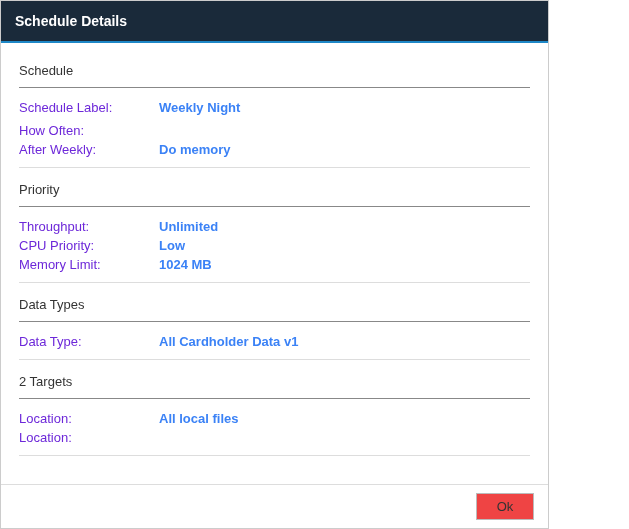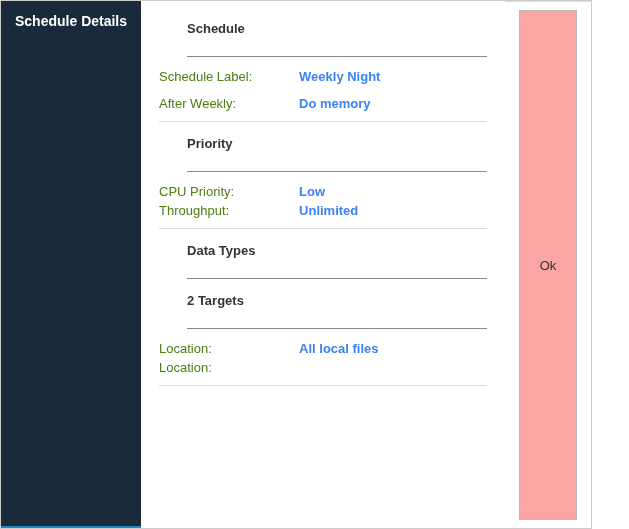--- a/index.html
+++ b/index.html
@@ -6,74 +6,73 @@
   html, body {
     margin: 0; padding: 0;
     width: 629px; height: 529px;
     font-family: Arial, Helvetica, sans-serif;
     font-size: 13px;
     color: #555;
     background: #fff;
     overflow: hidden;
   }
   .dialog {
-    width: 592px; height: 529px;
+    width: 549px; height: 529px;
     border: 1px solid #ccc;
     display: flex;
-    flex-direction: row;
+    flex-direction: column;
   }
   .titlebar {
     background: #1a2a3a;
     color: #fff;
     font-weight: bold;
     font-size: 14px;
     padding: 12px 14px;
     border-bottom: 2px solid #1e88c7;
   }
   .content-wrap {
     flex: 1;
     overflow-y: scroll;
     padding: 6px 18px 10px 18px;
   }
   .section-title {
-    font-weight: bold;
+    font-weight: normal;
     color: #333;
     margin-top: 14px;
     margin-bottom: 2px;
-    padding-bottom: 20px;
+    padding-bottom: 9px;
     border-bottom: 1px solid #888;
-    margin-left: 28px;
   }
   .kv {
     display: flex;
     padding: 2px 0;
   }
   .kv .k {
     width: 140px;
-    color: #4d7c0f;
+    color: #6d28d9;
   }
   .kv .v {
     flex: 1;
     color: #3b82f6;
     font-weight: bold;
   }
   .block {
     padding: 8px 0 8px 0;
     border-bottom: 1px solid #ddd;
   }
   .footer {
     border-top: 1px solid #ddd;
     padding: 8px 14px;
     display: flex;
     justify-content: flex-end;
   }
   .btn {
     min-width: 58px;
     padding: 5px 16px;
-    background: #fca5a5;
+    background: #ef4444;
     border: 1px solid #bbb;
     color: #333;
     font-size: 13px;
     cursor: pointer;
   }
 
   
   .content-wrap::-webkit-scrollbar { width: 14px; }
   .content-wrap::-webkit-scrollbar-track { background: #f0f0f0; }
   .content-wrap::-webkit-scrollbar-thumb { background: #c4c4c4; }
@@ -94,40 +93,51 @@
 
     <div class="section-title">Schedule</div>
     <div class="block">
       <div class="kv">
         <div class="k">Schedule Label:</div>
         <div class="v">Weekly Night</div>
       </div>
       <div class="kv">
       </div>
       <div class="kv">
+        <div class="k">How Often:</div>
       </div>
       <div class="kv">
         <div class="k">After Weekly:</div>
         <div class="v">Do memory</div>
       </div>
     </div>
 
     <div class="section-title">Priority</div>
     <div class="block">
       <div class="kv">
+        <div class="k">Throughput:</div>
+        <div class="v">Unlimited</div>
+      </div>
+      <div class="kv">
         <div class="k">CPU Priority:</div>
         <div class="v">Low</div>
       </div>
       <div class="kv">
-        <div class="k">Throughput:</div>
-        <div class="v">Unlimited</div>
+        <div class="k">Memory Limit:</div>
+        <div class="v">1024 MB</div>
       </div>
     </div>
 
     <div class="section-title">Data Types</div>
+    <div class="block">
+      <div class="kv">
+        <div class="k">Data Type:</div>
+        <div class="v">All Cardholder Data v1</div>
+      </div>
+    </div>
 
     <div class="section-title">2 Targets</div>
     <div class="block">
       <div class="kv">
         <div class="k">Location:</div>
         <div class="v">All local files</div>
       </div>
       <div class="kv">
         <div class="k">Location:</div>
       </div>

